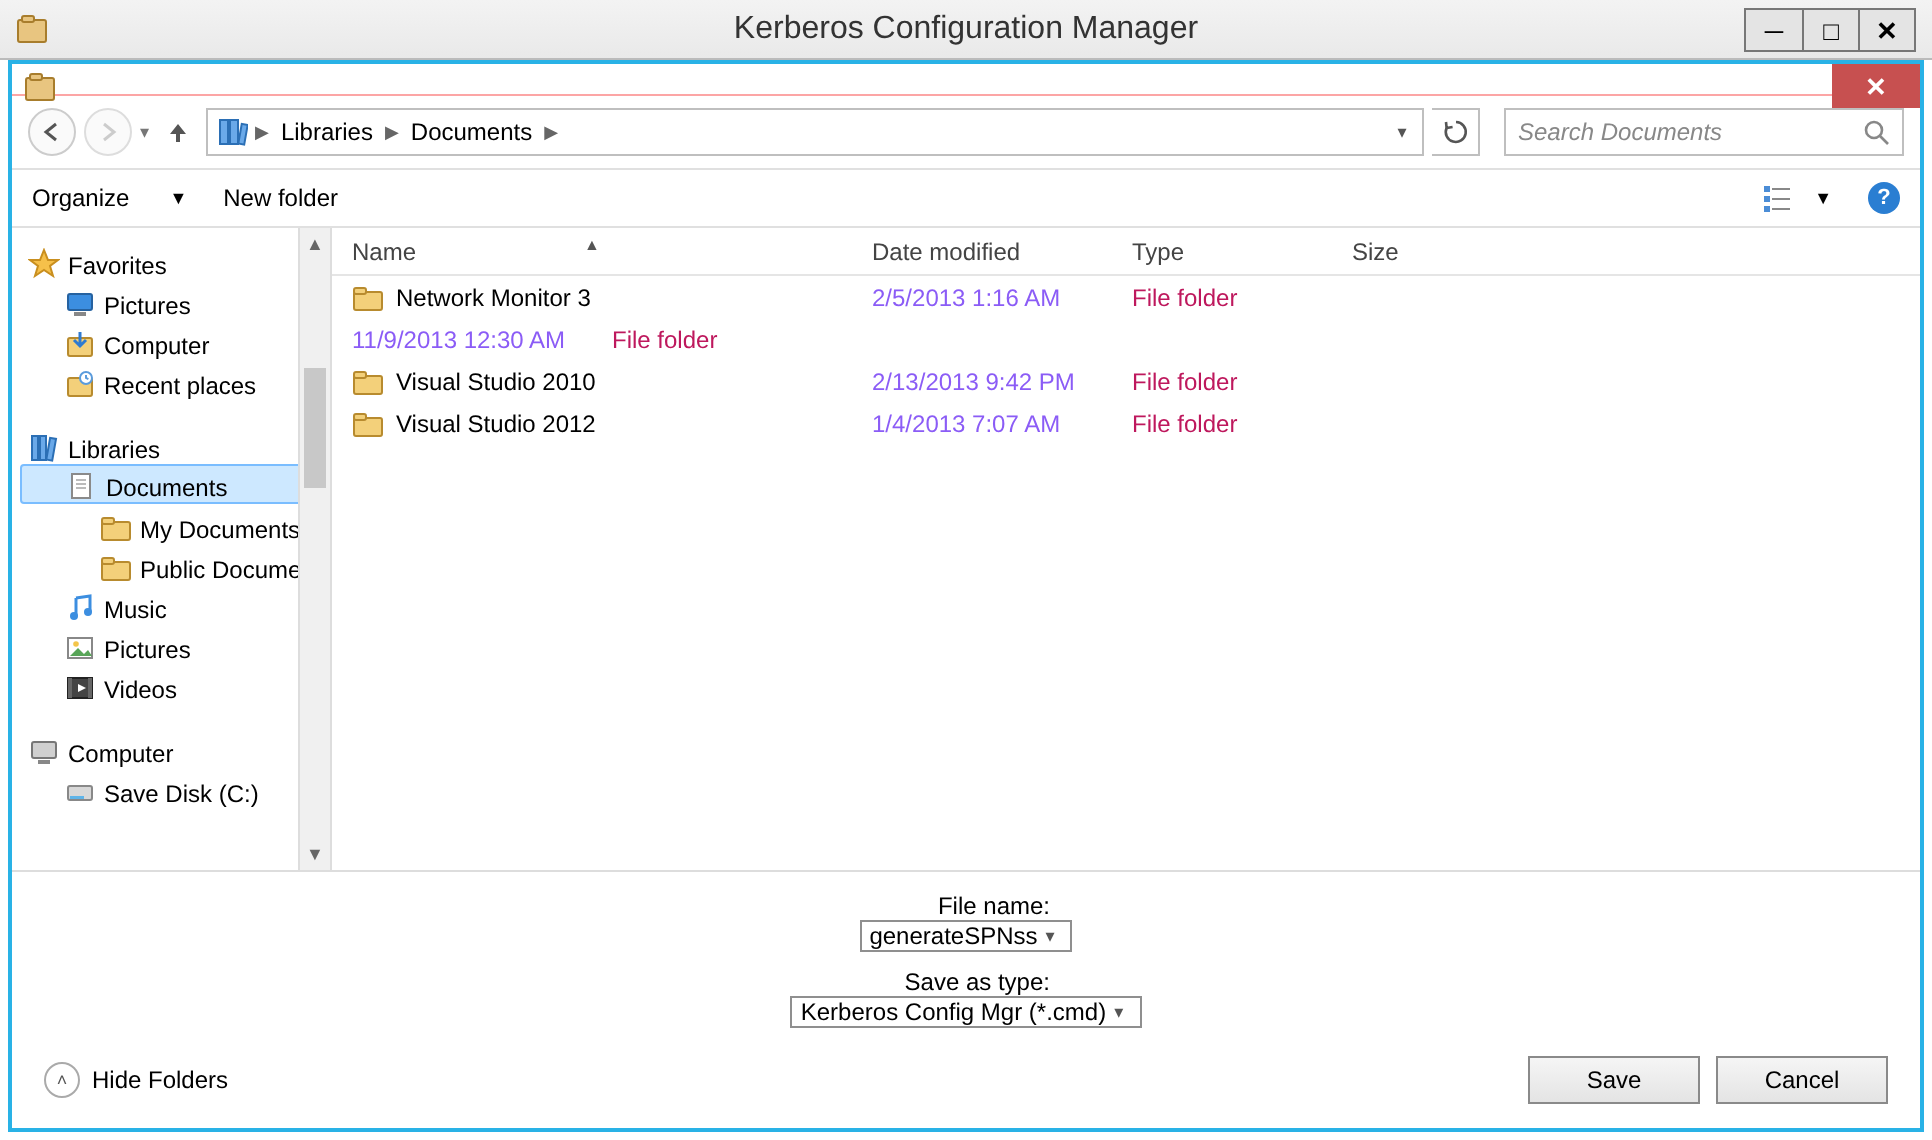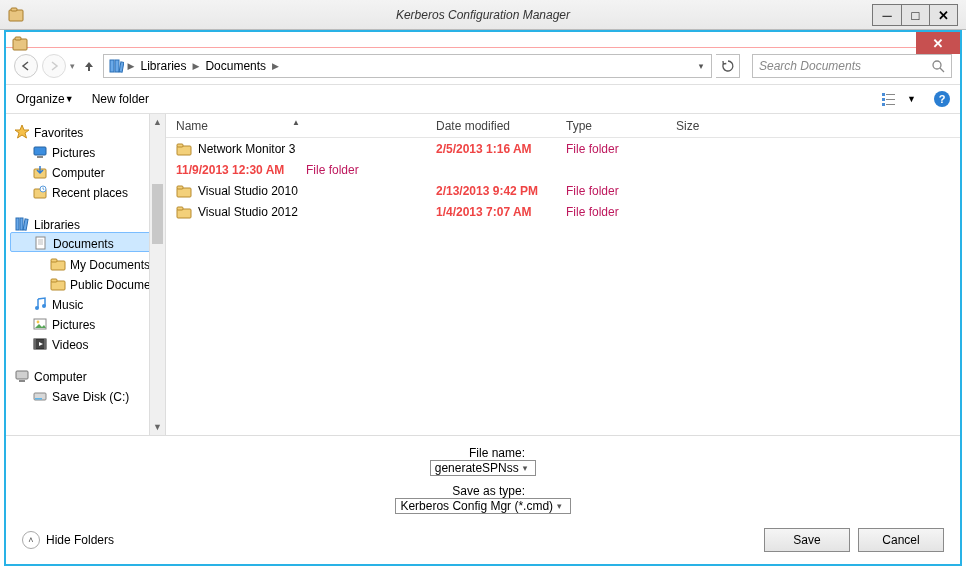--- a/index.html
+++ b/index.html
@@ -1,20 +1,20 @@
 <!DOCTYPE html>
 <html><head>
 <meta charset="utf-8">
 <style>
   * { box-sizing: border-box; font-family: "Segoe UI", Tahoma, sans-serif; }
   body { margin:0; padding:0; width:966px; height:570px; background:#fff; overflow:hidden; font-size:12px; color:#000; }
 
   
   .outer-titlebar { height:30px; background:linear-gradient(#f3f3f3,#e9e9e9); border-bottom:1px solid #bbb; display:flex; align-items:center; justify-content:center; position:relative; }
-  .outer-titlebar .title { font-size:12px; color:#333;font-style:italic; }
+  .outer-titlebar .title { font-size:16px; color:#333; }
   .outer-titlebar .app-icon { position:absolute; left:8px; top:7px; width:16px; height:16px; }
   .outer-titlebar .winbtns { position:absolute; right:8px; top:4px; display:flex; gap:0; border:1px solid #777; }
   .outer-titlebar .winbtns div { width:28px; height:20px; display:flex; align-items:center; justify-content:center; border-left:1px solid #777; background:#e4e4e4; font-weight:bold; font-size:13px; }
   .outer-titlebar .winbtns div:first-child { border-left:none; }
 
   
   .dialog { position:absolute; top:30px; left:4px; right:4px; bottom:4px; border:2px solid #29b2e6; background:#fff; display:flex; flex-direction:column; }
   .dialog-titlebar { height:16px; background:#fff; display:flex; align-items:center; justify-content:flex-end; position:relative; border-bottom:1px solid #fca5a5; }
   .dialog-titlebar .title { font-size:12px; }
   .dialog-titlebar .app-icon { position:absolute; left:6px; top:4px; width:16px; height:16px; }
@@ -30,21 +30,21 @@
   .breadcrumb .crumb { padding:0 2px; }
   .breadcrumb .sep { color:#666; font-size:9px; }
   .breadcrumb .spacer { flex:1; }
   .breadcrumb .histdrop { width:20px; text-align:center; color:#555; font-size:9px; }
   .refresh { width:24px; height:24px; border:1px solid #bfbfbf; border-left:none; display:flex; align-items:center; justify-content:center; background:#fff; }
   .searchbox { width:200px; height:24px; border:1px solid #bfbfbf; margin-left:8px; display:flex; align-items:center; padding:0 6px; color:#888; background:#fff; }
   .searchbox .ph { flex:1; font-style:italic; }
 
   
   .toolbar { height:30px; border-top:1px solid #e0e0e0; border-bottom:1px solid #e0e0e0; display:flex; align-items:center; padding:0 10px; gap:18px; }
-  .toolbar .org { display:flex; align-items:center; gap:0; }
+  .toolbar .org { display:flex; align-items:center; gap:20px; }
   .toolbar .spacer { flex:1; }
   .toolbar .viewbtn { display:flex; align-items:center; gap:3px; }
   .toolbar .help { width:16px; height:16px; border-radius:50%; background:#2a7ed2; color:#fff; font-size:11px; font-weight:bold; display:flex; align-items:center; justify-content:center; }
 
   
   .body { flex:1; display:flex; min-height:0; }
   .navpane { width:160px; border-right:1px solid #ddd; overflow:hidden; position:relative; background:#fff; }
   .navpane .scrollbar { position:absolute; right:0; top:0; bottom:0; width:16px; background:#f0f0f0; border-left:1px solid #ddd; }
   .navpane .scrollbar .thumb { position:absolute; left:2px; right:2px; top:70px; height:60px; background:#c8c8c8; }
   .navpane .scrollbar .arr { position:absolute; left:0; right:0; height:16px; text-align:center; font-size:9px; color:#666; line-height:16px; }
@@ -63,21 +63,21 @@
   .colheaders { height:24px; border-bottom:1px solid #e5e5e5; display:flex; align-items:center; color:#444; }
   .colheaders div { padding-left:10px; }
   .col-name { width:260px; position:relative; }
   .col-name .sort { position:absolute; left:50%; top:-1px; transform:translateX(-50%); font-size:8px; color:#555; }
   .col-date { width:130px; }
   .col-type { width:110px; }
   .col-size { width:80px; }
   .filerows { flex:1; overflow:auto; }
   .filerow { height:21px; display:flex; align-items:center; }
   .filerow .c-name { width:260px; display:flex; align-items:center; gap:6px; padding-left:10px; }
-  .filerow .c-date { width:130px; color:#ef4444; padding-left:10px;font-weight:bold; }
+  .filerow .c-date { width:130px; color:#8b5cf6; padding-left:10px; }
   .filerow .c-type { width:110px; color:#be185d; padding-left:10px; }
   .filerow .c-size { width:80px; color:#555; padding-left:10px; }
 
   
   .bottom { border-top:1px solid #ddd; padding:10px 16px 12px 16px; }
   .fieldrow { display:flex; align-items:center; margin-bottom:8px;flex-direction:column; }
   .fieldrow label { width:100px; text-align:right; padding-right:8px; }
   .fieldrow .combo { flex:1; height:22px; border:1px solid #8f8f8f; background:#fff; display:flex; align-items:center; padding:0 4px; }
   .fieldrow .combo .val { flex:1; }
   .fieldrow .combo .dd { font-size:9px; color:#555; padding:0 4px; }

